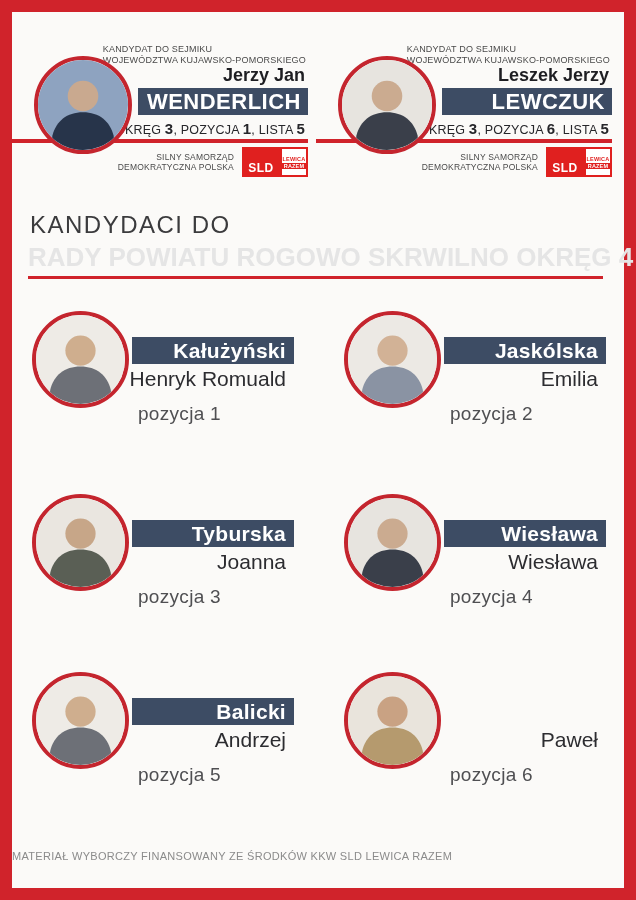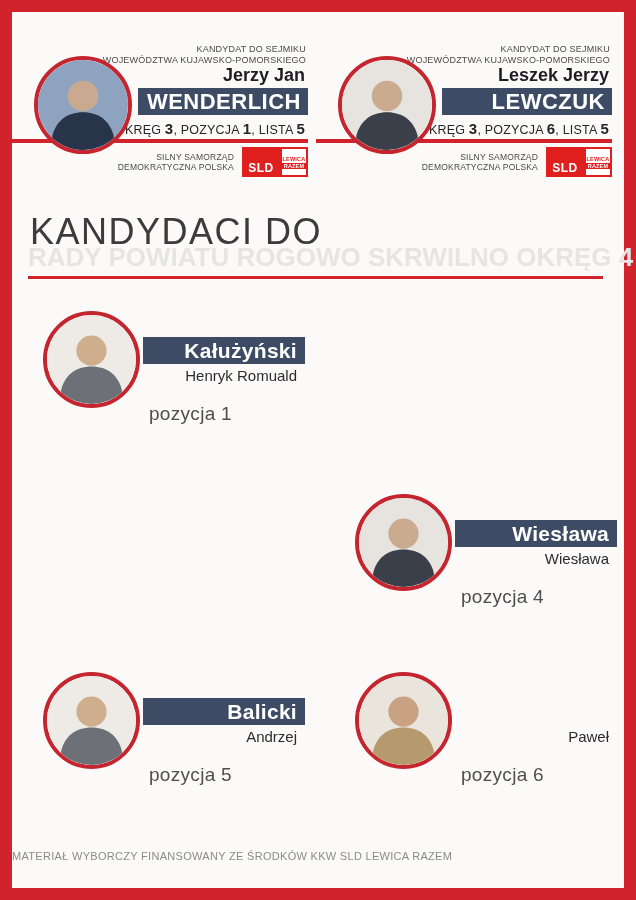--- a/index.html
+++ b/index.html
@@ -4,21 +4,21 @@
 <style>
   html,body{margin:0;padding:0;background:#ffffff;}
   .poster{position:relative;width:636px;height:900px;background:#d0232b;
           font-family:"Liberation Sans",sans-serif;overflow:hidden;}
   .inner{position:absolute;left:12px;top:12px;width:612px;height:876px;background:#fbfaf8;}
 
   
   .tblock{position:absolute;width:296px;height:150px;}
   .tb1{left:12px;top:40px;}
   .tb2{left:316px;top:40px;}
-  .thead{position:absolute;right:2px;top:4px;text-align:right;font-size:9px;
+  .thead{position:absolute;right:2px;top:4px;text-align:left;font-size:9px;
          color:#4a4a4a;line-height:10.5px;letter-spacing:.2px;}
   .tfirst{position:absolute;right:3px;top:25px;font-size:18px;font-weight:700;color:#1e1e22;}
   .tbanner{position:absolute;left:126px;right:0;top:48px;height:27px;background:#3d4c64;
            color:#ffffff;font-weight:700;font-size:22px;line-height:27px;text-align:right;
            padding-right:7px;box-sizing:border-box;letter-spacing:.5px;}
   .tdetails{position:absolute;right:3px;top:80px;font-size:12.5px;color:#26262a;
             letter-spacing:.2px;white-space:nowrap;}
   .tdetails b{font-size:15px;}
   .tline{position:absolute;left:0;right:0;top:99px;height:4px;background:#d0232b;z-index:1;}
   .tslogan{position:absolute;right:74px;top:112px;text-align:right;font-size:8.5px;
@@ -30,33 +30,33 @@
   .lrbox{width:28px;height:30px;border:2px solid #e0201f;box-sizing:border-box;background:#fff;
          display:flex;flex-direction:column;justify-content:center;align-items:center;gap:1px;}
   .lr1{font-size:5.5px;color:#e0201f;font-weight:700;letter-spacing:.2px;}
   .lr2{font-size:5.5px;color:#fff;background:#e0201f;font-weight:700;padding:0 2px;letter-spacing:.2px;}
 
   .tphoto{position:absolute;left:22px;top:16px;width:90px;height:90px;border-radius:50%;
           border:4px solid #c4252e;overflow:hidden;background:#fff;z-index:2;}
   .tphoto svg,.photo svg{display:block;width:100%;height:100%;}
 
   
-  .title1{position:absolute;left:30px;top:211px;font-size:36px;color:#3b3b3d;letter-spacing:1.5px;}
+  .title1{position:absolute;left:30px;top:211px;font-size:24px;color:#3b3b3d;letter-spacing:1.5px;}
   .title2{position:absolute;left:28px;top:242px;font-size:26px;font-weight:700;color:#e5e5e5;
           letter-spacing:0;white-space:nowrap;}
   .tunder{position:absolute;left:28px;top:276px;width:575px;height:3px;background:#d0232b;}
 
   
-  .cell{position:absolute;width:282px;height:120px;margin-left:11px;}
+  .cell{position:absolute;width:282px;height:120px;}
   .photo{position:absolute;left:20px;top:1px;width:89px;height:89px;border:4px solid #c4252e;
          border-radius:50%;overflow:hidden;background:#fff;}
   .cbanner{position:absolute;left:120px;right:0;top:27px;height:27px;background:#3d4c64;
            color:#fff;font-weight:700;font-size:21px;line-height:27px;text-align:right;
            padding-right:8px;box-sizing:border-box;letter-spacing:.3px;}
-  .cfirst{position:absolute;right:8px;top:57px;font-size:15px;color:#2c2c30;text-align:right;}
+  .cfirst{position:absolute;right:8px;top:57px;font-size:21px;color:#2c2c30;text-align:right;}
   .cpos{position:absolute;left:126px;top:93px;font-size:19px;color:#4f4f52;letter-spacing:.3px;}
 
   
   .av-blue  rect{fill:#8ea3c0;} .av-blue  circle{fill:#c9a98f;} .av-blue  path{fill:#27344a;}
   .av-gray  rect{fill:#e7e4df;} .av-gray  circle{fill:#cbab90;} .av-gray  path{fill:#3a3f4a;}
   .av-warm  rect{fill:#eae6e0;} .av-warm  circle{fill:#c7a688;} .av-warm  path{fill:#5a5f55;}
   .av-lite  rect{fill:#ece9e4;} .av-lite  circle{fill:#d2b296;} .av-lite  path{fill:#8a93a3;}
   .av-tan   rect{fill:#e9e4dc;} .av-tan   circle{fill:#c9a283;} .av-tan   path{fill:#b59a6e;}
   .av-check rect{fill:#eeebe6;} .av-check circle{fill:#cfae8e;} .av-check path{fill:#6d7077;}
 
@@ -138,21 +138,45 @@
         <rect width="100" height="100"></rect>
           <circle cx="50" cy="40" r="17"></circle>
         <path d="M50 58c-18 0-30 10-34 26l-2 18h72l-2-18c-4-16-16-26-34-26z"></path>
       </svg>
     </div>
     <div class="cbanner"><span>Kałużyński</span></div>
     <div class="cfirst">Henryk Romuald</div>
     <div class="cpos">pozycja 1</div>
   </div>
 
-
+  <div class="cell" style="left:324px;top:310px;">
+    <div class="photo">
+      <svg class="av-lite" viewBox="0 0 100 100">
+        <rect width="100" height="100"></rect>
+          <circle cx="50" cy="40" r="17"></circle>
+        <path d="M50 58c-18 0-30 10-34 26l-2 18h72l-2-18c-4-16-16-26-34-26z"></path>
+      </svg>
+    </div>
+    <div class="cbanner"><span>Jaskólska</span></div>
+    <div class="cfirst">Emilia</div>
+    <div class="cpos">pozycja 2</div>
+  </div>
+
+  <div class="cell" style="left:12px;top:493px;">
+    <div class="photo">
+      <svg class="av-warm" viewBox="0 0 100 100">
+        <rect width="100" height="100"></rect>
+          <circle cx="50" cy="40" r="17"></circle>
+        <path d="M50 58c-18 0-30 10-34 26l-2 18h72l-2-18c-4-16-16-26-34-26z"></path>
+      </svg>
+    </div>
+    <div class="cbanner"><span>Tyburska</span></div>
+    <div class="cfirst">Joanna</div>
+    <div class="cpos">pozycja 3</div>
+  </div>
 
   <div class="cell" style="left:324px;top:493px;">
     <div class="photo">
       <svg class="av-gray" viewBox="0 0 100 100">
         <rect width="100" height="100"></rect>
           <circle cx="50" cy="40" r="17"></circle>
         <path d="M50 58c-18 0-30 10-34 26l-2 18h72l-2-18c-4-16-16-26-34-26z"></path>
       </svg>
     </div>
     <div class="cbanner"><span>Wiesława</span></div>

